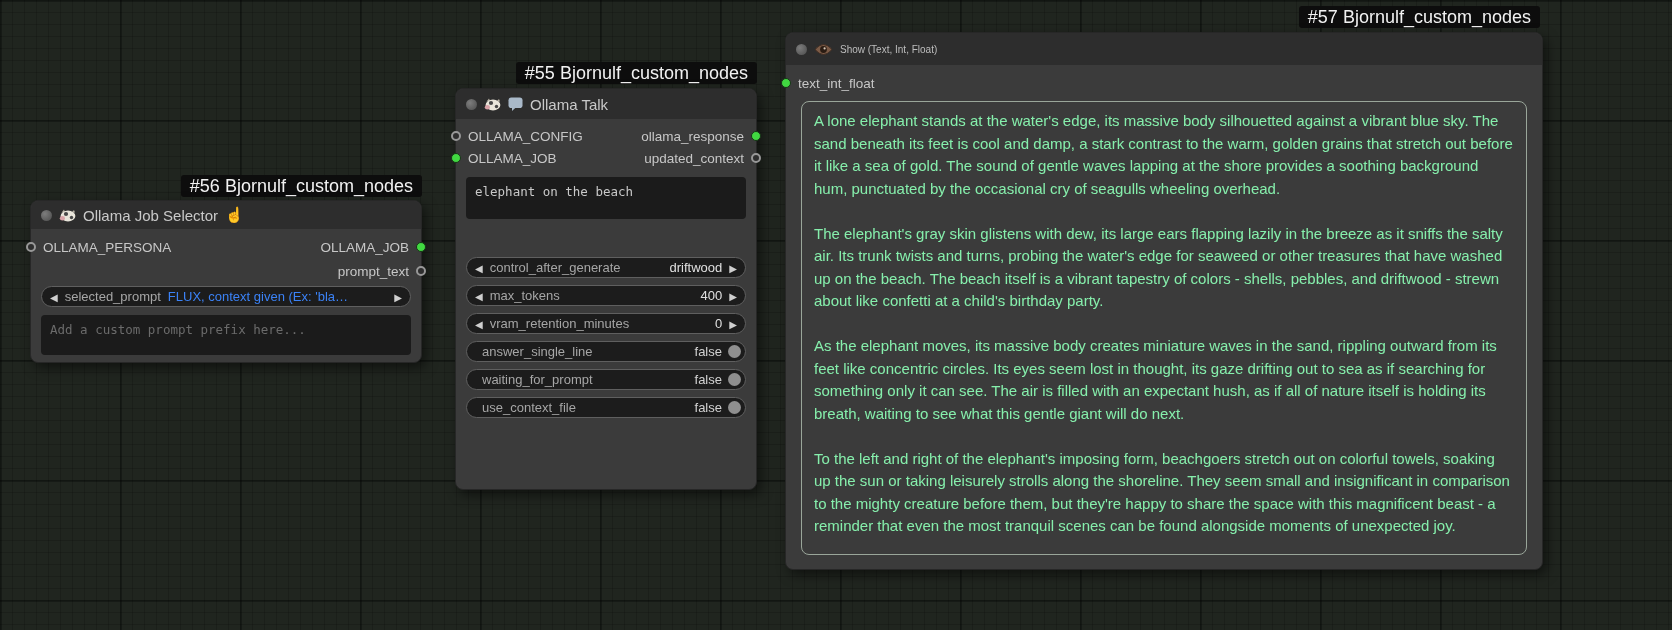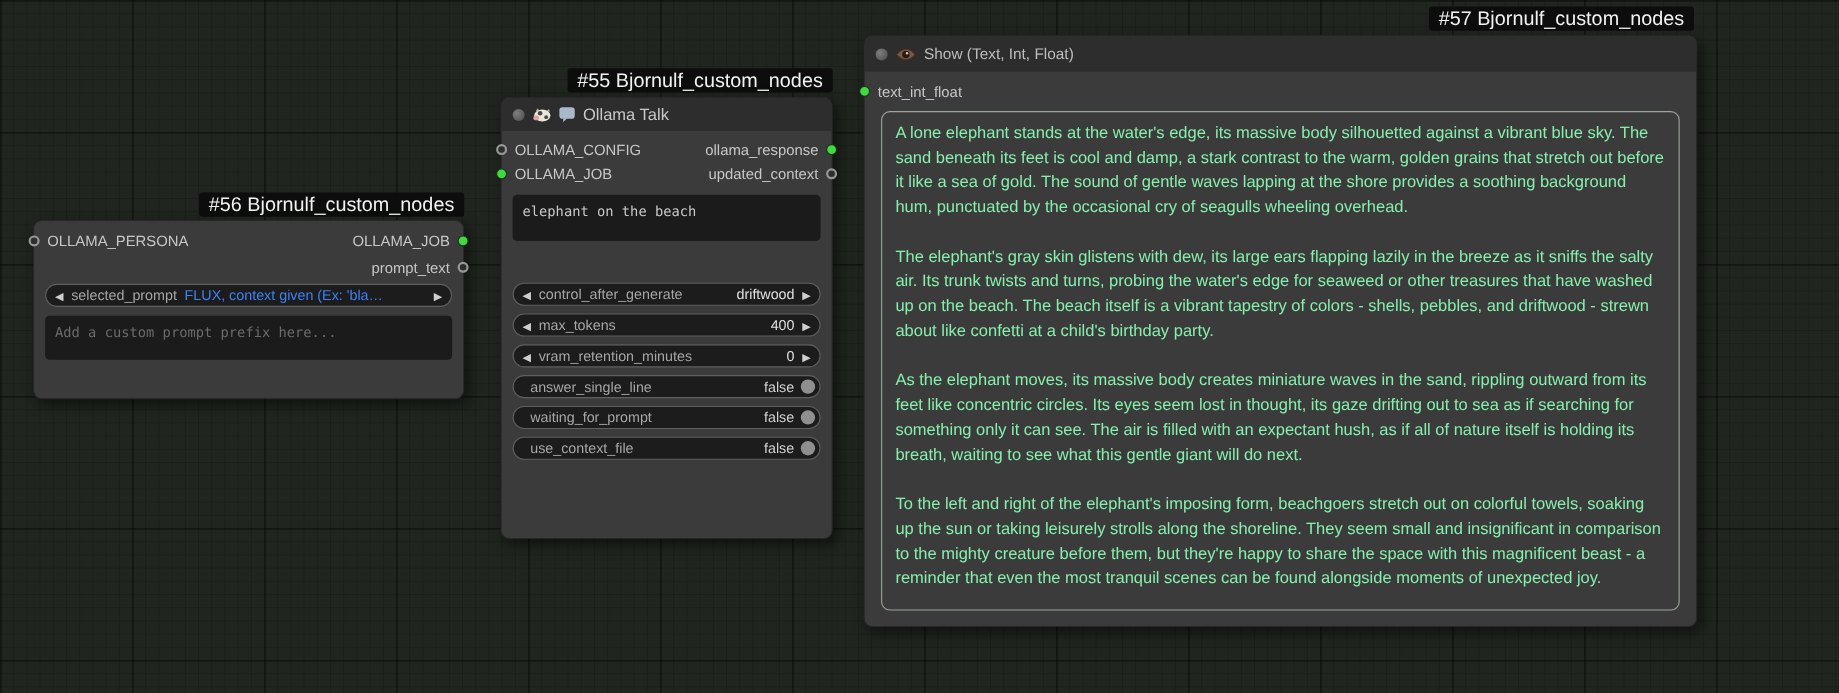--- a/index.html
+++ b/index.html
@@ -37,21 +37,21 @@
   }
   .node-header {
     background:#2d2d2d;
     border-radius:7px 7px 0 0;
     display:flex; align-items:center; gap:7px;
     padding:0 10px;
     color:#c9c9c9; font-size:15px;
     height:28px;
   }
   .node-header.tall { height:30px; }
-  .node-header.taller { height:32px; font-size:14px; color:#bdbdbd; }
+  .node-header.taller { height:32px; font-size:10px; color:#bdbdbd; }
   .collapse-dot {
     width:11px; height:11px; border-radius:50%;
     background: radial-gradient(circle at 35% 35%, #7d7d7d, #4b4b4b);
     flex:0 0 auto;
   }
   .hicon { display:flex; align-items:center; flex:0 0 auto; }
   .finger-icon::before { content:"☝"; color:#f0c150; font-size:15px; }
 
   .slots { padding-top:6px; }
   .slot-row {
@@ -133,60 +133,75 @@
   <svg id="wires">
     <path d="M422,246 C458,246 419,157 455,157" stroke="#d4d4d4" stroke-width="2.2" fill="none"></path>
     <path d="M757,135 C793,135 749,82 785,82" stroke="#d4d4d4" stroke-width="2.2" fill="none"></path>
   </svg>
 
   <div class="badge" id="badge-56">#56 Bjornulf_custom_nodes</div>
   <div class="badge" id="badge-55">#55 Bjornulf_custom_nodes</div>
   <div class="badge" id="badge-57">#57 Bjornulf_custom_nodes</div>
 
   <div class="node" id="node-job-selector">
-    <div class="slots">
-      <div class="slot-row h24">
-        <span class="dot in ring"></span>
-        <div class="slot-left">
-          <span>OLLAMA_PERSONA</span>
-        </div>
-        <div class="slot-right">
-          <span>OLLAMA_JOB</span>
-        </div>
-        <span class="dot out green"></span>
-      </div>
-      <div class="slot-row h24 out-only">
-        <div class="slot-right">
-          <span>prompt_text</span>
-        </div>
-        <span class="dot out ring"></span>
-      </div>
-    </div>
-    <div class="widget" style="margin-top:3px;">
-      <span class="arrow-left"></span>
-      <span class="wname">selected_prompt</span>
-      <span class="wvalue-fill">FLUX, context given (Ex: 'bla…</span>
-      <span class="arrow-right"></span>
-    </div>
-    <div class="textbox placeholder" id="prefix-textbox">Add a custom prompt prefix here...</div>
-  </div>
-
-  <div class="node" id="node-ollama-talk">
-    <div class="node-header tall">
+    <div class="node-header">
       <span class="collapse-dot"></span>
       <span class="hicon">
         <svg width="17" height="13" viewBox="0 0 17 13">
           <path d="M3 3 L5 0.5 L6 3 Z" fill="#b9b3a6"></path>
           <path d="M13 3 L15 1 L16 3.5 Z" fill="#b9b3a6"></path>
           <ellipse cx="9" cy="7" rx="7.4" ry="5.4" fill="#e9e5da"></ellipse>
           <circle cx="7" cy="5" r="2.1" fill="#474747"></circle>
           <circle cx="12.5" cy="8.5" r="1.7" fill="#474747"></circle>
           <ellipse cx="3.4" cy="9.2" rx="2.6" ry="2.2" fill="#d9a3a8"></ellipse>
         </svg>
       </span>
+      <span>Ollama Job Selector</span>
+      <span class="hicon finger-icon"></span>
+    </div>
+    <div class="slots">
+      <div class="slot-row h24">
+        <span class="dot in ring"></span>
+        <div class="slot-left">
+          <span>OLLAMA_PERSONA</span>
+        </div>
+        <div class="slot-right">
+          <span>OLLAMA_JOB</span>
+        </div>
+        <span class="dot out green"></span>
+      </div>
+      <div class="slot-row h24 out-only">
+        <div class="slot-right">
+          <span>prompt_text</span>
+        </div>
+        <span class="dot out ring"></span>
+      </div>
+    </div>
+    <div class="widget" style="margin-top:3px;">
+      <span class="arrow-left"></span>
+      <span class="wname">selected_prompt</span>
+      <span class="wvalue-fill">FLUX, context given (Ex: 'bla…</span>
+      <span class="arrow-right"></span>
+    </div>
+    <div class="textbox placeholder" id="prefix-textbox">Add a custom prompt prefix here...</div>
+  </div>
+
+  <div class="node" id="node-ollama-talk">
+    <div class="node-header tall">
+      <span class="collapse-dot"></span>
+      <span class="hicon">
+        <svg width="17" height="13" viewBox="0 0 17 13">
+          <path d="M3 3 L5 0.5 L6 3 Z" fill="#b9b3a6"></path>
+          <path d="M13 3 L15 1 L16 3.5 Z" fill="#b9b3a6"></path>
+          <ellipse cx="9" cy="7" rx="7.4" ry="5.4" fill="#e9e5da"></ellipse>
+          <circle cx="7" cy="5" r="2.1" fill="#474747"></circle>
+          <circle cx="12.5" cy="8.5" r="1.7" fill="#474747"></circle>
+          <ellipse cx="3.4" cy="9.2" rx="2.6" ry="2.2" fill="#d9a3a8"></ellipse>
+        </svg>
+      </span>
       <span class="hicon">
         <svg width="15" height="14" viewBox="0 0 15 14">
           <rect x="0.5" y="0.5" width="14" height="10.5" rx="2.8" fill="#a9b9c9"></rect>
           <path d="M4 10.5 L4 14 L7.8 10.5 Z" fill="#a9b9c9"></path>
         </svg>
       </span>
       <span>Ollama Talk</span>
     </div>
     <div class="slots">
       <div class="slot-row h22">

